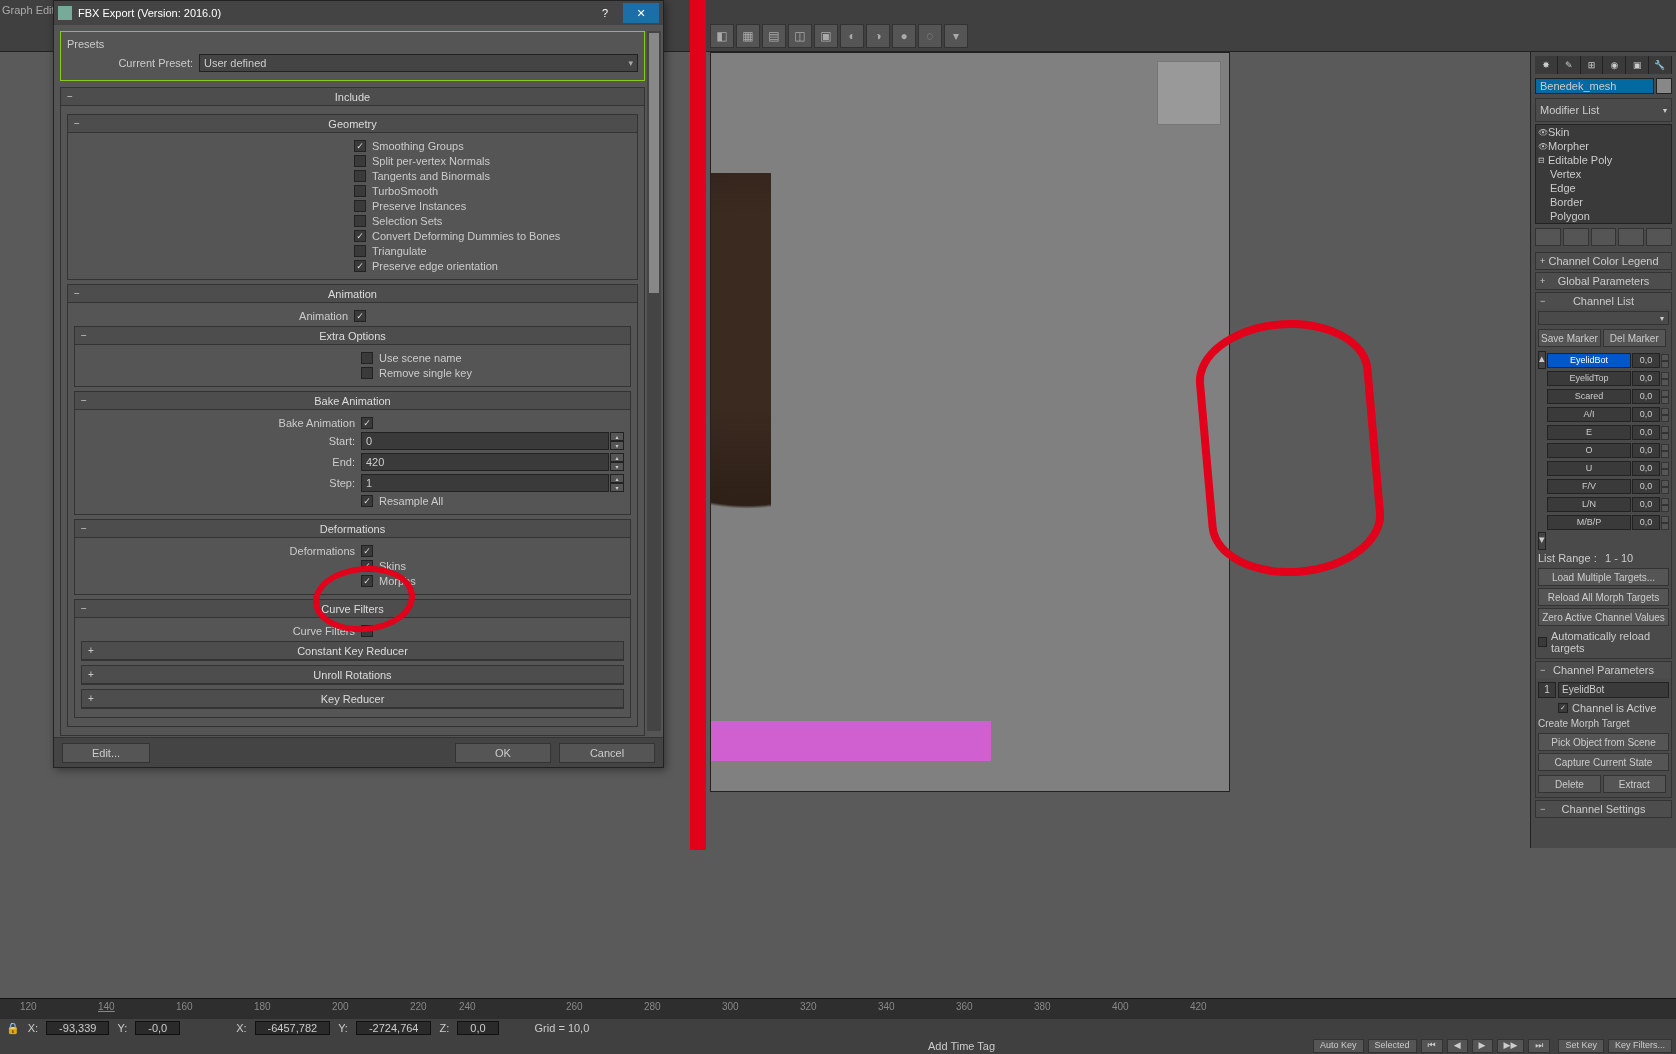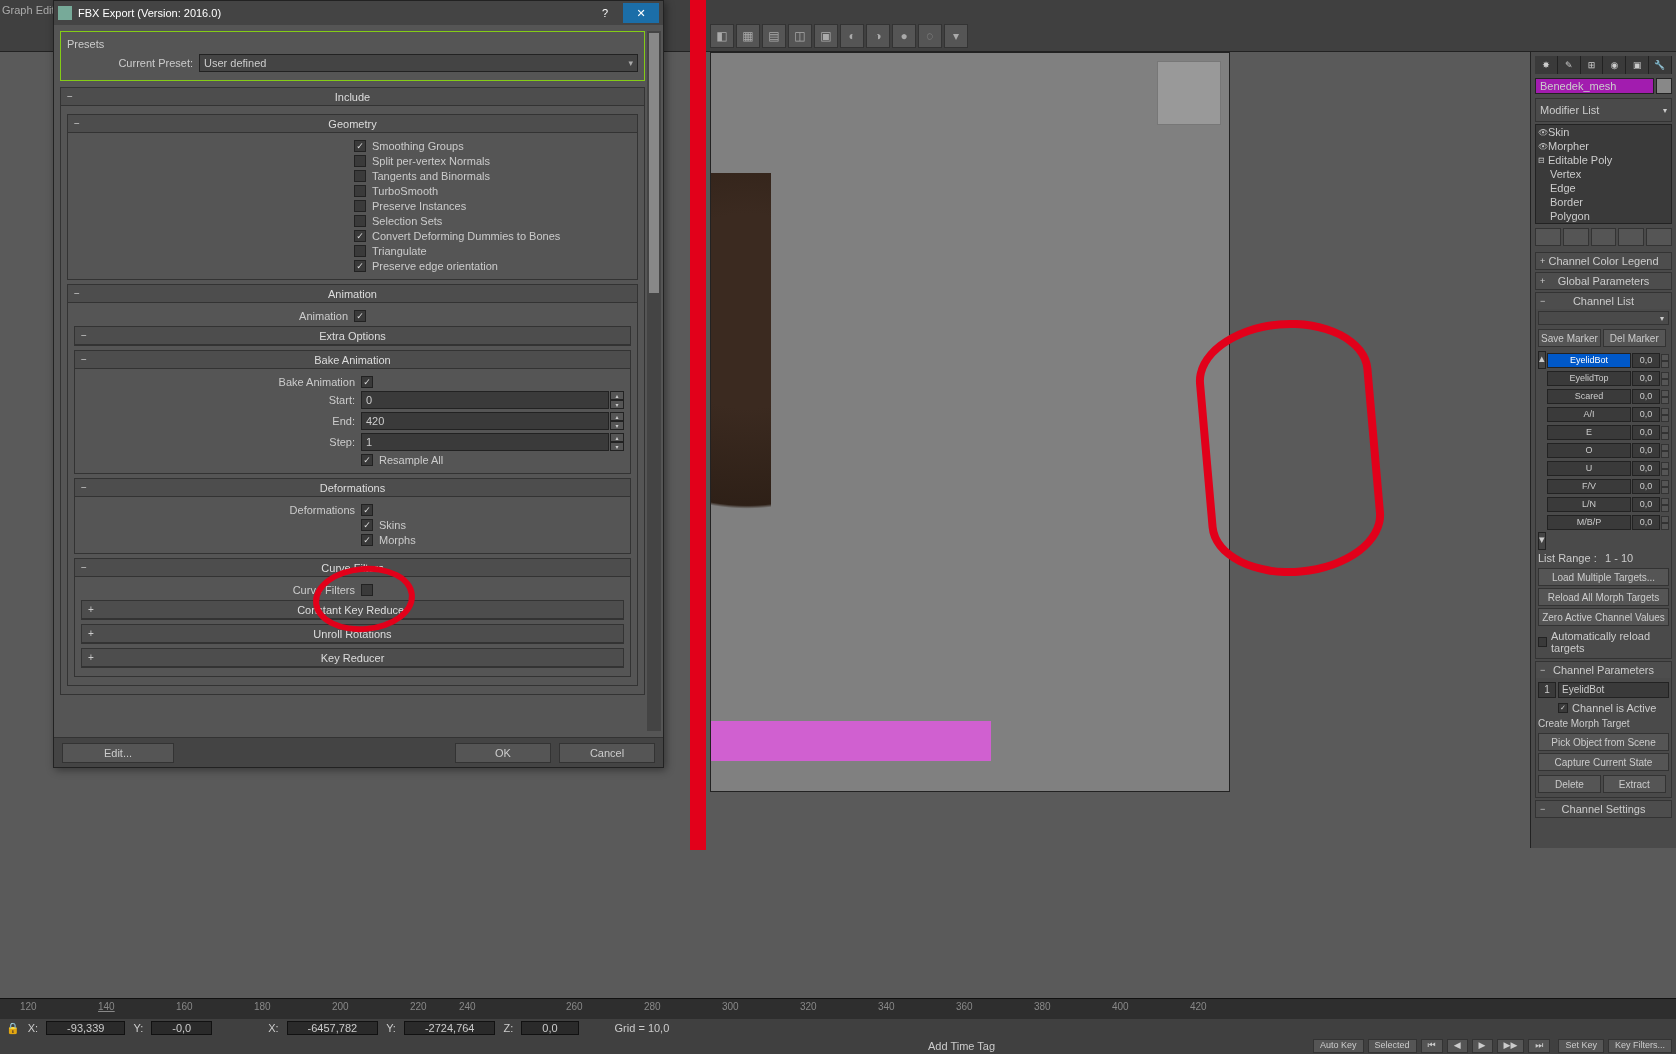--- a/index.html
+++ b/index.html
@@ -52,21 +52,21 @@
 .viewport { position:absolute; left:710px; top:52px; width:520px; height:740px; background:#808080; border:1px solid #222; }
 .viewc { position:absolute; right:8px; top:8px; width:64px; height:64px; background:#999; border:1px solid #777; }
 .char { position:absolute; left:0; top:120px; width:60px; height:460px; background:radial-gradient(circle at 60% 30%, #3b2a20 0 30%, #2e2017 60%, transparent 61%), #808080; }
 .floor { position:absolute; left:0; bottom:30px; width:280px; height:40px; background:#d060d0; }
 
 
 .cmd { position:absolute; right:0; top:52px; width:146px; height:796px; background:#4a4a4a; border-left:1px solid #222; padding:4px; overflow:hidden; }
 .cmd-tabs { height:18px; background:#3a3a3a; display:flex; margin-bottom:4px; }
 .cmd-tabs .ct { flex:1; border-right:1px solid #222; display:flex; align-items:center; justify-content:center; font-size:9px; cursor:pointer; }
 .namebox { display:flex; margin-bottom:4px; }
-.namebox .nb { flex:1; height:16px; background:#a21caf; border:1px solid #222; padding:0 4px; display:flex; align-items:center; }
+.namebox .nb { flex:1; height:16px; background:#0369a1; border:1px solid #222; padding:0 4px; display:flex; align-items:center; }
 .namebox .cb { width:16px; height:16px; background:#888; border:1px solid #222; margin-left:2px; }
 .modlist-lbl { height:24px; display:flex; align-items:center; padding:0 4px; background:#4a4a4a; border:1px solid #333; margin-bottom:2px; position:relative; }
 .modlist-lbl::after { content:"▾"; position:absolute; right:4px; font-size:8px; }
 .stack { height:100px; background:#3a3a3a; border:1px solid #222; overflow-y:scroll; margin-bottom:4px; }
 .stack .si { height:14px; display:flex; align-items:center; padding:0 2px; font-size:10px; }
 .stack .si .eye { width:10px; font-size:8px; }
 .stack-btns { height:18px; display:flex; gap:2px; margin-bottom:6px; }
 .stack-btns .sbtn { flex:1; background:#555; border:1px solid #333; cursor:pointer; }
 .roll { border:1px solid #333; margin-bottom:2px; }
 .roll-hdr { height:16px; background:#4d4d4d; display:flex; align-items:center; justify-content:center; position:relative; cursor:pointer; font-size:10px; }
@@ -87,21 +87,21 @@
 .chkline .box.on::after { content:"✓"; font-size:7px; }
 .pinp { display:flex; margin:2px 0; }
 .pinp .pi { width:18px; height:16px; background:#3a3a3a; border:1px solid #222; text-align:center; font-size:10px; line-height:14px; margin-right:2px; }
 .pinp .pv { flex:1; height:16px; background:#3a3a3a; border:1px solid #222; padding:0 3px; font-size:10px; line-height:14px; }
 
 
 .timeline { position:absolute; left:0; bottom:0; right:0; height:56px; background:#3a3a3a; border-top:1px solid #111; }
 .tl-ruler { height:20px; background:#2e2e2e; position:relative; }
 .tl-ruler .tick { position:absolute; top:2px; font-size:10px; color:#888; }
 .tl-status { height:18px; display:flex; align-items:center; gap:8px; padding:0 6px; font-size:10px; color:#bbb; background:#404040; }
-.tl-status .fld { background:#2a2a2a; border:1px solid #111; padding:0 20px; height:14px; line-height:12px; }
+.tl-status .fld { background:#2a2a2a; border:1px solid #111; padding:0 12px; height:14px; line-height:12px; }
 .tl-ctrl { height:18px; display:flex; align-items:center; gap:4px; padding:0 4px; background:#404040; }
 .tl-ctrl .tbtn { height:14px; padding:0 6px; background:#555; border:1px solid #333; font-size:9px; cursor:pointer; }
 
 .menutxt { position:absolute; left:2px; top:4px; color:#aaa; font-size:11px; }
 </style>
 </head>
 <body>
 
 <div class="top-toolbar">
   <span class="menutxt">Graph Edit</span>
@@ -410,20 +410,30 @@
             <div class="chk rt">
                 <span class="clbl-r">Animation</span>
                 <span class="box on"></span>
               </div>
 
             <div class="sub">
               <div class="section-hdr">
                   <span class="pm">−</span>
                   <span class="st">Extra Options</span>
                 </div>
+              <div class="section-body">
+                <div class="chk">
+                    <span class="box"></span>
+                    <span class="clbl">Use scene name</span>
+                  </div>
+                <div class="chk">
+                    <span class="box"></span>
+                    <span class="clbl">Remove single key</span>
+                  </div>
+              </div>
             </div>
 
             <div class="sub">
               <div class="section-hdr">
                   <span class="pm">−</span>
                   <span class="st">Bake Animation</span>
                 </div>
               <div class="section-body">
                 <div class="chk rt">
                     <span class="clbl-r">Bake Animation</span>
@@ -512,21 +522,21 @@
               </div>
             </div>
 
           </div>
         </div>
 
       </div>
     </div>
   </div>
   <div class="dlg-foot">
-    <div class="btn" style="width:112px">Edit...</div>
+    <div class="btn" style="width:88px">Edit...</div>
     <div style="flex:1"></div>
     <div class="btn" style="width:96px">OK</div>
     <div class="btn" style="width:96px">Cancel</div>
   </div>
 </div>
 
 <div class="red-ov" style="left:313px; top:566px; width:102px; height:66px"></div>
 <div class="red-ov" style="left:1202px; top:320px; width:176px; height:256px; border-width:8px"></div>
 
 <div class="timeline">

